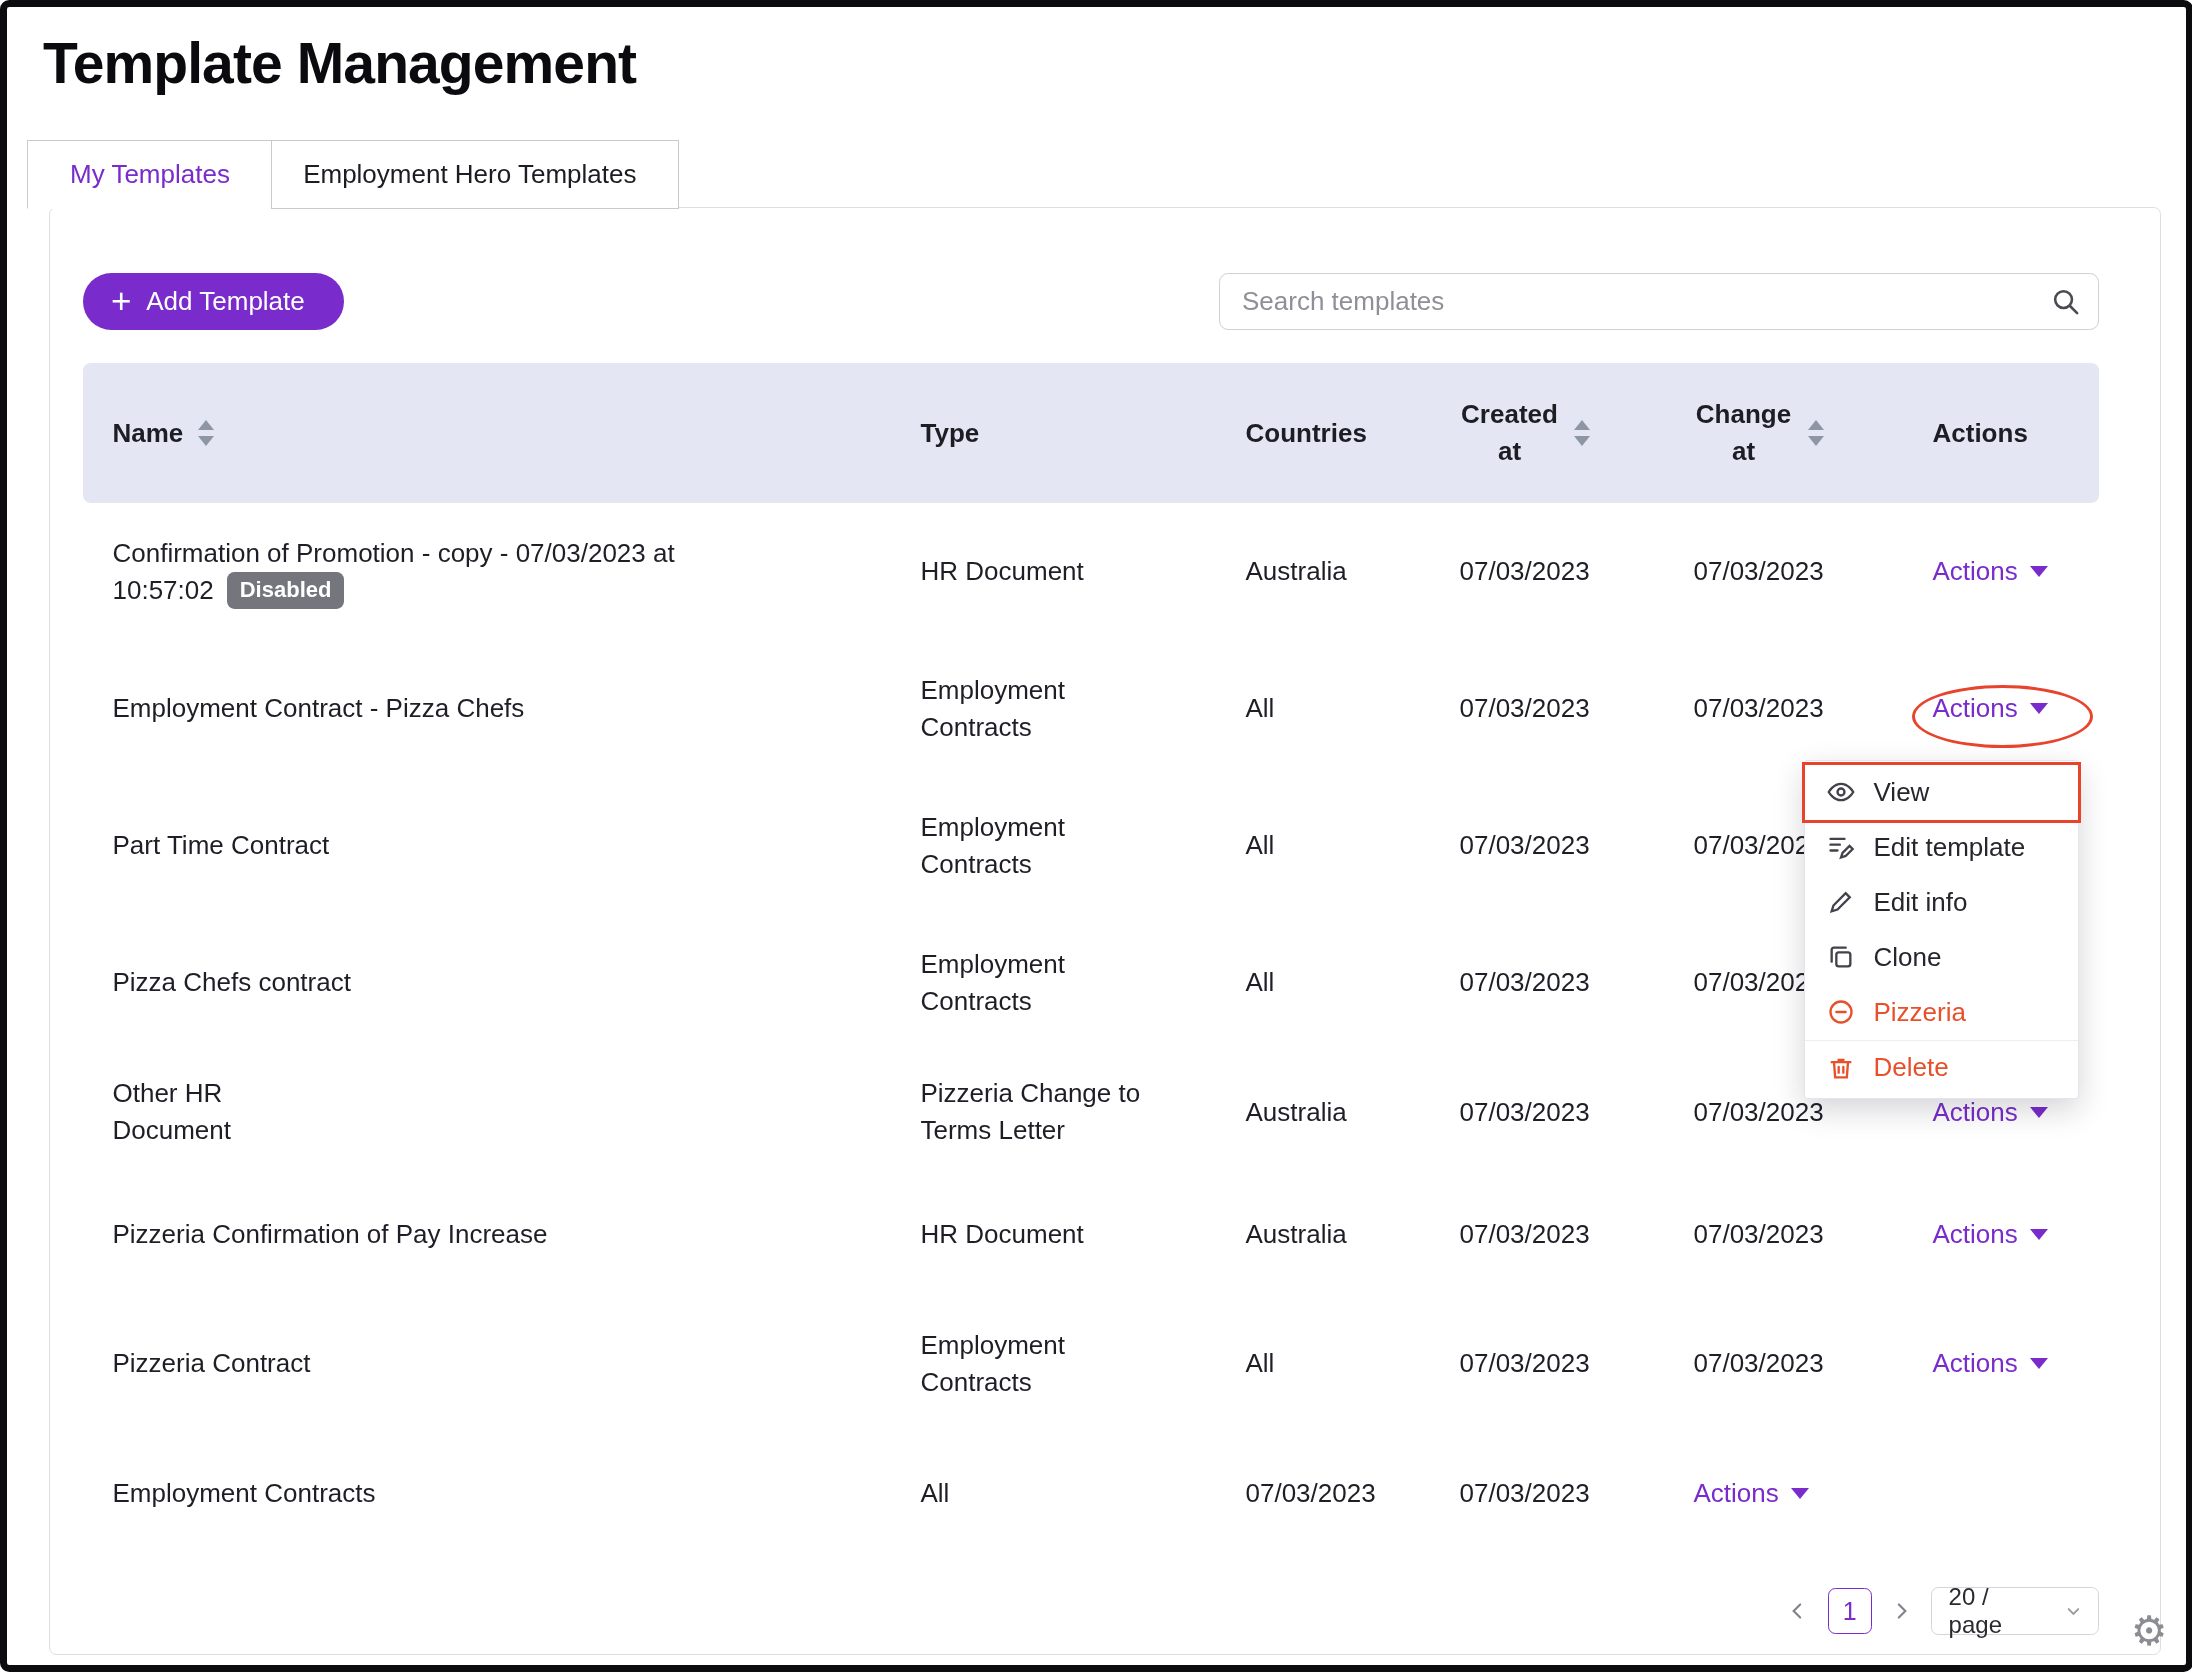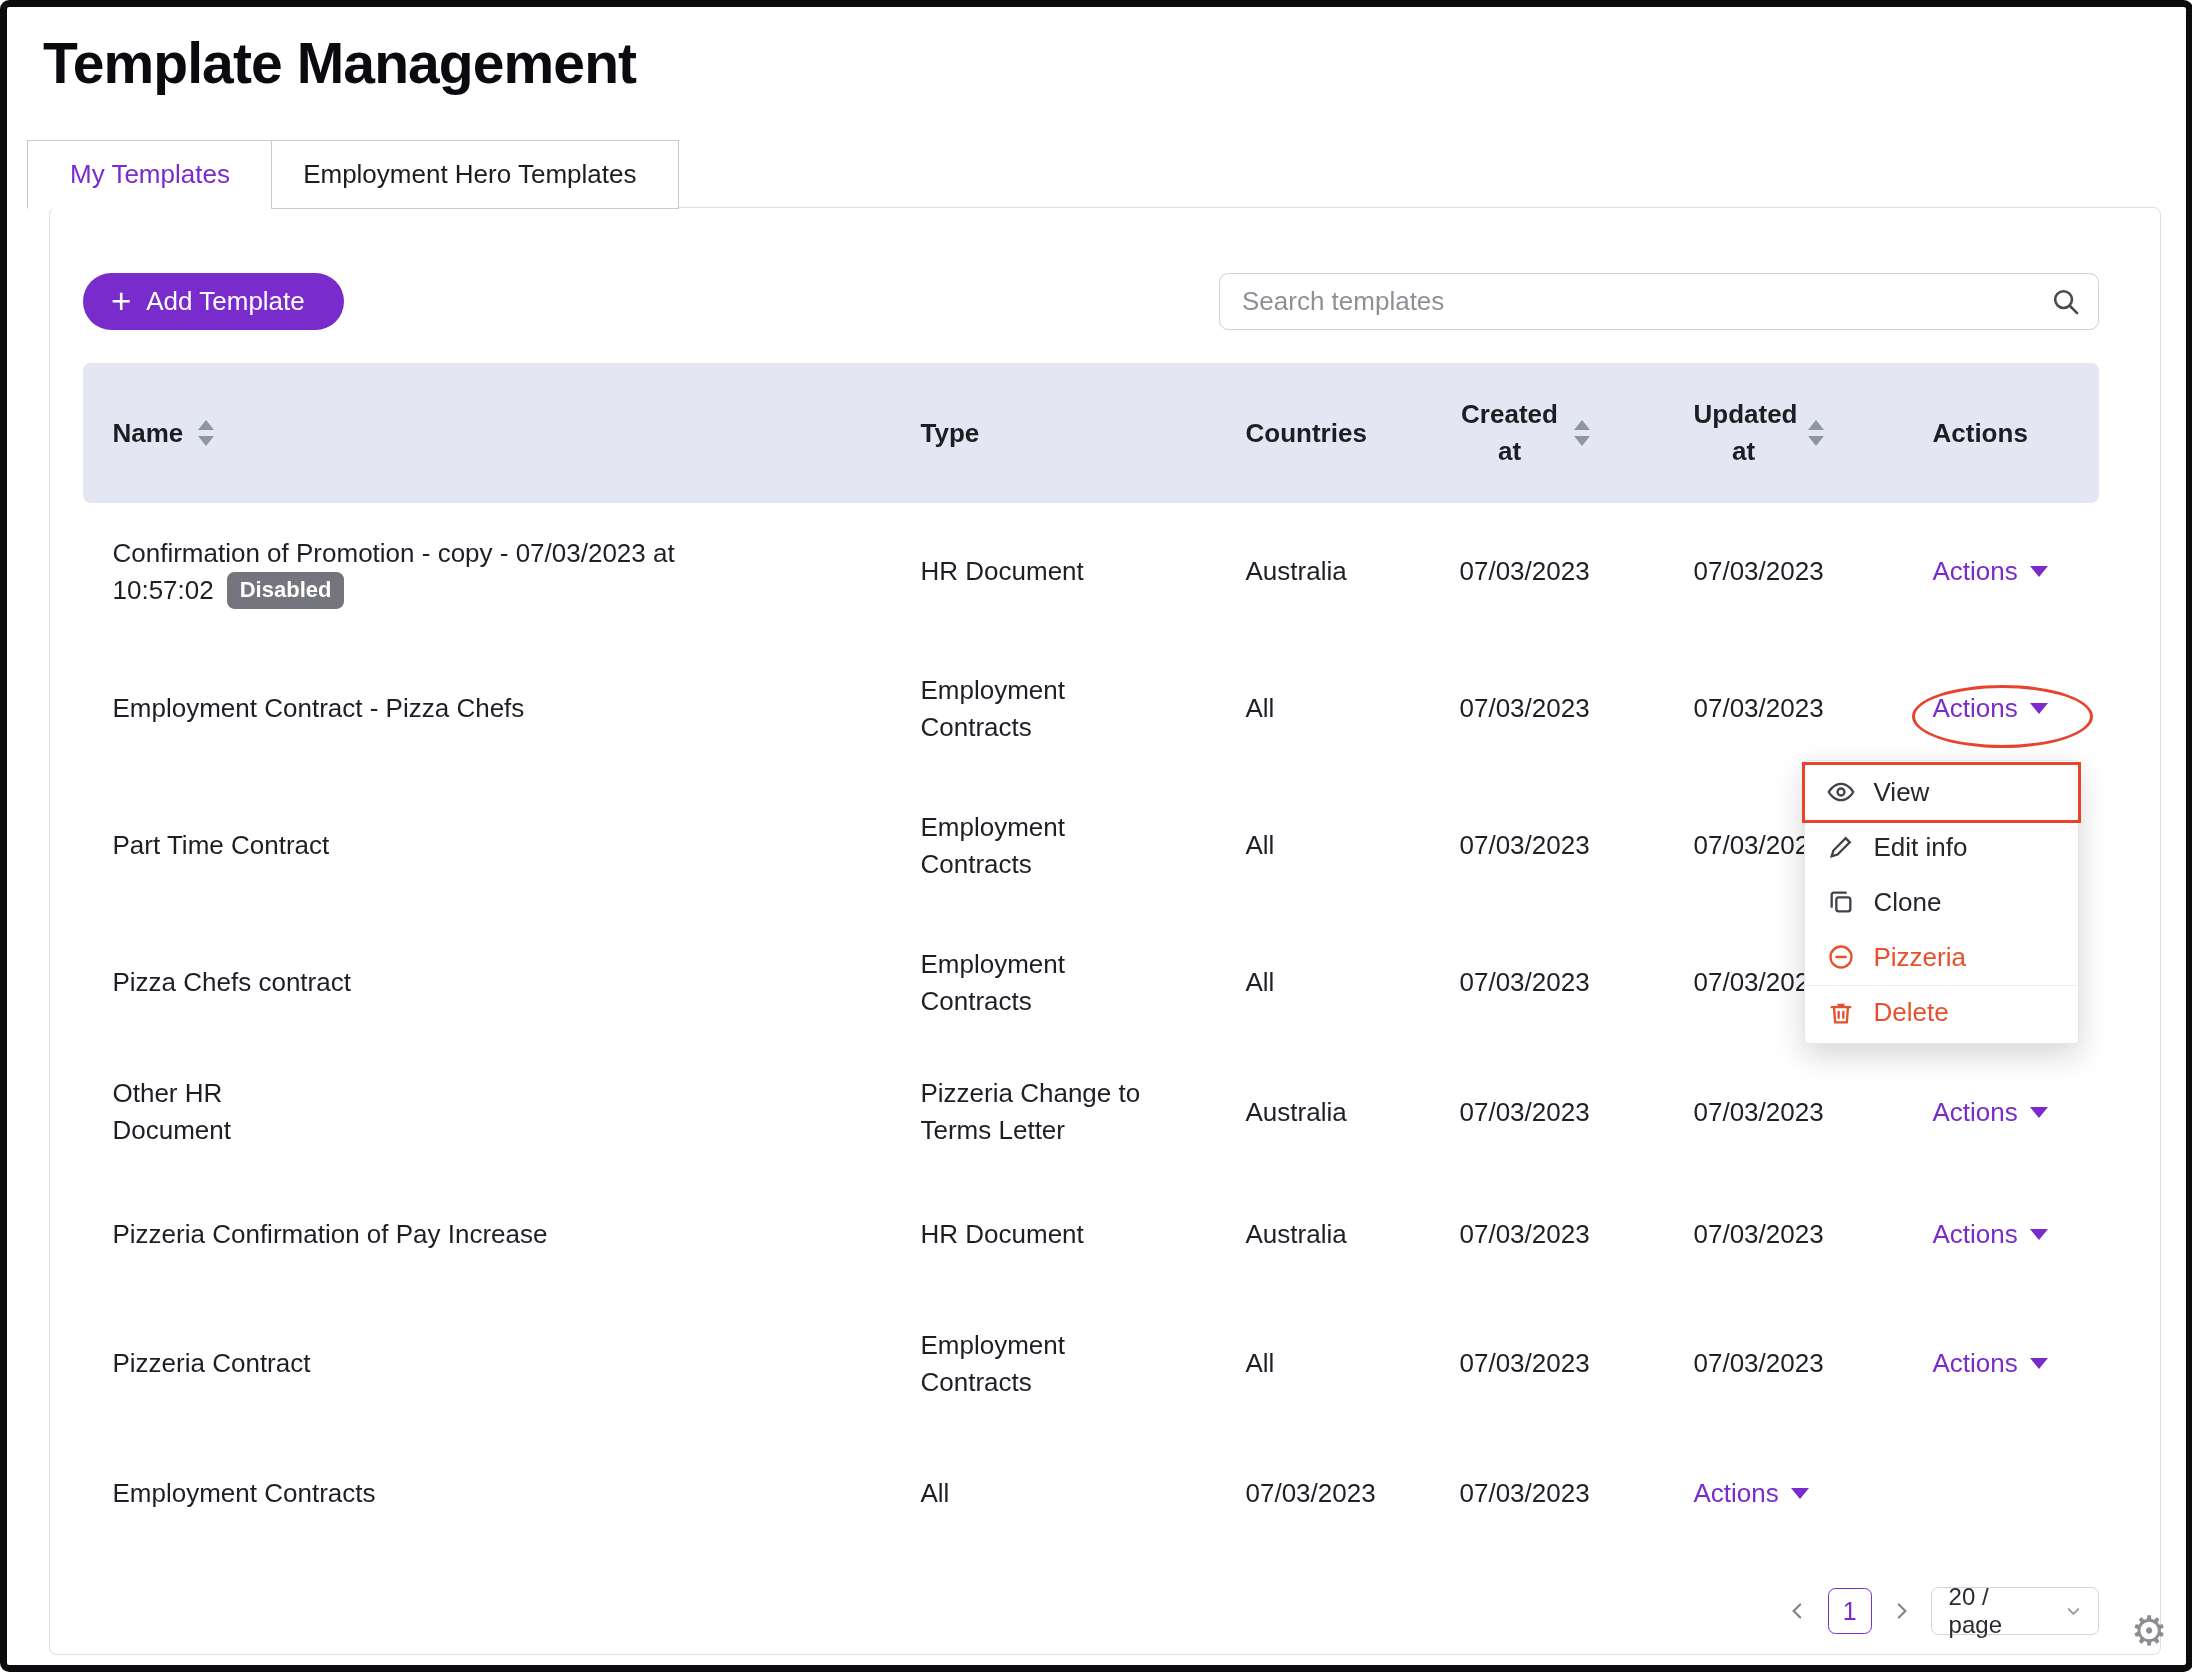--- a/index.html
+++ b/index.html
@@ -191,21 +191,21 @@
             <span>Countries</span>
           </div>
         <div class="cell">
           <span class="hwrap">Created at</span>
           <span class="sort">
               <i class="up"></i>
               <i class="down"></i>
             </span>
         </div>
         <div class="cell">
-          <span class="hwrap">Updated at</span>
+          <span class="hwrap">Change at</span>
           <span class="sort">
               <i class="up"></i>
               <i class="down"></i>
             </span>
         </div>
         <div class="cell">
             <span>Actions</span>
           </div>
       </div>
 
@@ -366,20 +366,29 @@
         <svg width="28" height="28" viewBox="0 0 24 24" fill="none" stroke="#42424a" stroke-width="2">
             <path d="M1.5 12S5.5 5 12 5s10.5 7 10.5 7-4 7-10.5 7S1.5 12 1.5 12z"></path>
             <circle cx="12" cy="12" r="3"></circle>
           </svg>
       </span>
       <span>View</span>
     </div>
     <div class="menu-item">
       <span class="mi">
         <svg width="28" height="28" viewBox="0 0 24 24" fill="none" stroke="#42424a" stroke-width="2" stroke-linecap="round">
+            <path d="M3 5h12M3 10h8M3 15h6"></path>
+            <path d="M12 21l1.3-4 6-6 2.7 2.7-6 6-4 1.3z"></path>
+          </svg>
+      </span>
+      <span>Edit template</span>
+    </div>
+    <div class="menu-item">
+      <span class="mi">
+        <svg width="28" height="28" viewBox="0 0 24 24" fill="none" stroke="#42424a" stroke-width="2" stroke-linecap="round">
             <path d="M4 20l1.5-5L16 4.5l3.5 3.5L9 18.5 4 20z"></path>
           </svg>
       </span>
       <span>Edit info</span>
     </div>
     <div class="menu-item">
       <span class="mi">
         <svg width="28" height="28" viewBox="0 0 24 24" fill="none" stroke="#42424a" stroke-width="2" stroke-linecap="round">
             <rect x="8" y="8" width="12" height="12" rx="2"></rect>
             <path d="M16 4H6a2 2 0 0 0-2 2v10"></path>

